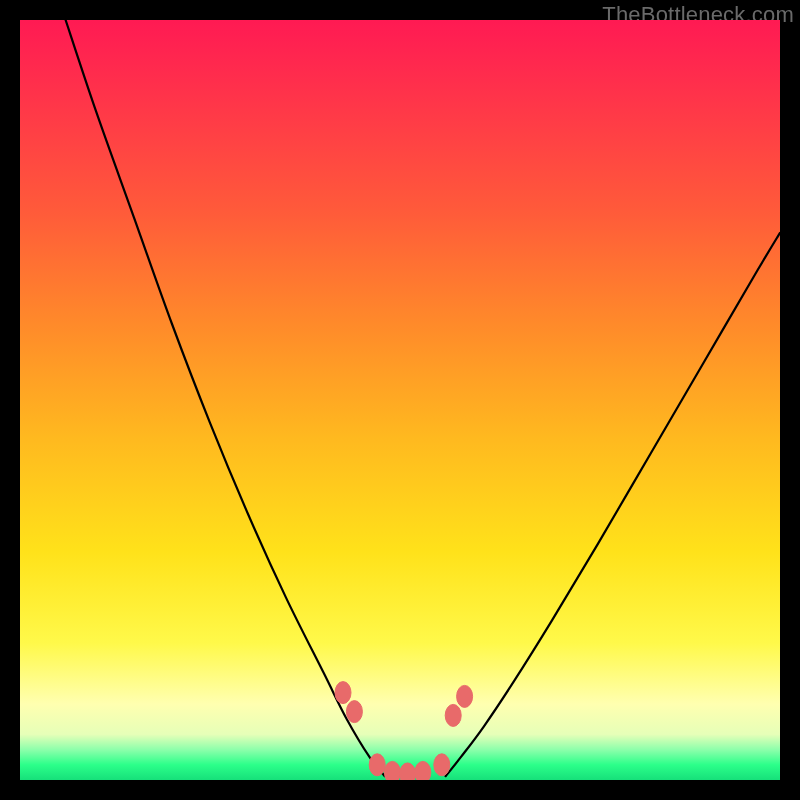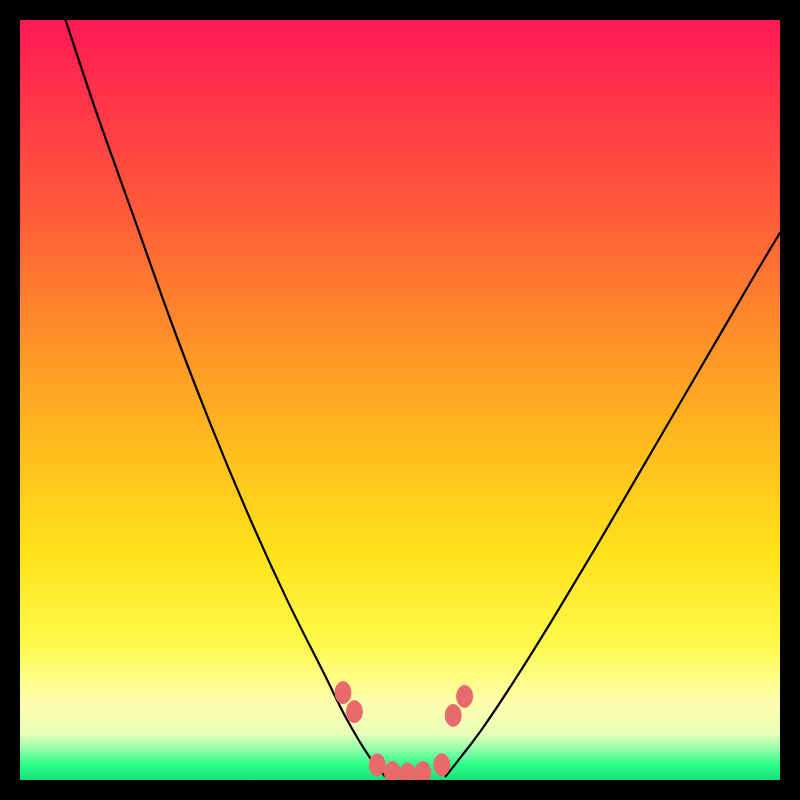--- a/index.html
+++ b/index.html
@@ -68,20 +68,21 @@
   }
   .marker {
     fill: #e86a6a;
     stroke: #e86a6a;
   }
 </style>
 </head>
 <body>
 
 <div class="frame">
+  <div class="watermark">TheBottleneck.com</div>
 
   <div class="plot-area">
     <div class="gradient"></div>
 
     <svg class="curve-layer" viewBox="0 0 760 760">
       <path id="left-curve" class="curve" d="M 45.6 0 C 50.66666666666667 15.200000000000008, 64.6 58.26666666666671, 76 91.20000000000005 C 87.4 124.13333333333338, 101.33333333333333 162.13333333333335, 114 197.60000000000002 C 126.66666666666667 233.0666666666667, 139.33333333333334 269.8, 152 304 C 164.66666666666666 338.2, 177.33333333333334 371.1333333333333, 190 402.8 C 202.66666666666666 434.4666666666667, 215.33333333333334 464.8666666666667, 228 494 C 240.66666666666666 523.1333333333333, 253.33333333333334 551, 266 577.6 C 278.6666666666667 604.2, 293.8666666666667 633.3333333333334, 304 653.6 C 314.1333333333333 673.8666666666667, 319.2 685.2666666666667, 326.8 699.2 C 334.40000000000003 713.1333333333334, 343.2666666666667 727.7, 349.6 737.2 C 355.93333333333334 746.7, 362.26666666666665 753.0333333333334, 364.8 756.2"></path>
       <path id="right-curve" class="curve" d="M 425.6 756.2 C 428.1333333333333 753.0333333333334, 434.46666666666664 745.4333333333334, 440.79999999999995 737.2 C 447.13333333333327 728.9666666666667, 454.7333333333333 719.4666666666666, 463.59999999999997 706.8 C 472.46666666666664 694.1333333333333, 482.6 678.9333333333334, 494 661.2 C 505.4 643.4666666666667, 518.0666666666666 623.2, 532 600.4 C 545.9333333333334 577.5999999999999, 561.1333333333333 552.2666666666667, 577.6 524.4 C 594.0666666666667 496.5333333333333, 613.0666666666666 463.6, 630.8 433.2 C 648.5333333333333 402.79999999999995, 666.2666666666667 372.4, 684 341.99999999999994 C 701.7333333333333 311.5999999999999, 724.5333333333333 272.33333333333326, 737.1999999999999 250.79999999999995 C 749.8666666666666 229.26666666666665, 756.2 219.13333333333338, 760 212.80000000000007"></path>
       <g id="markers">
           <ellipse cx="323" cy="672.6" rx="8" ry="11" class="marker"></ellipse>
           <ellipse cx="334.4" cy="691.6" rx="8" ry="11" class="marker"></ellipse>

